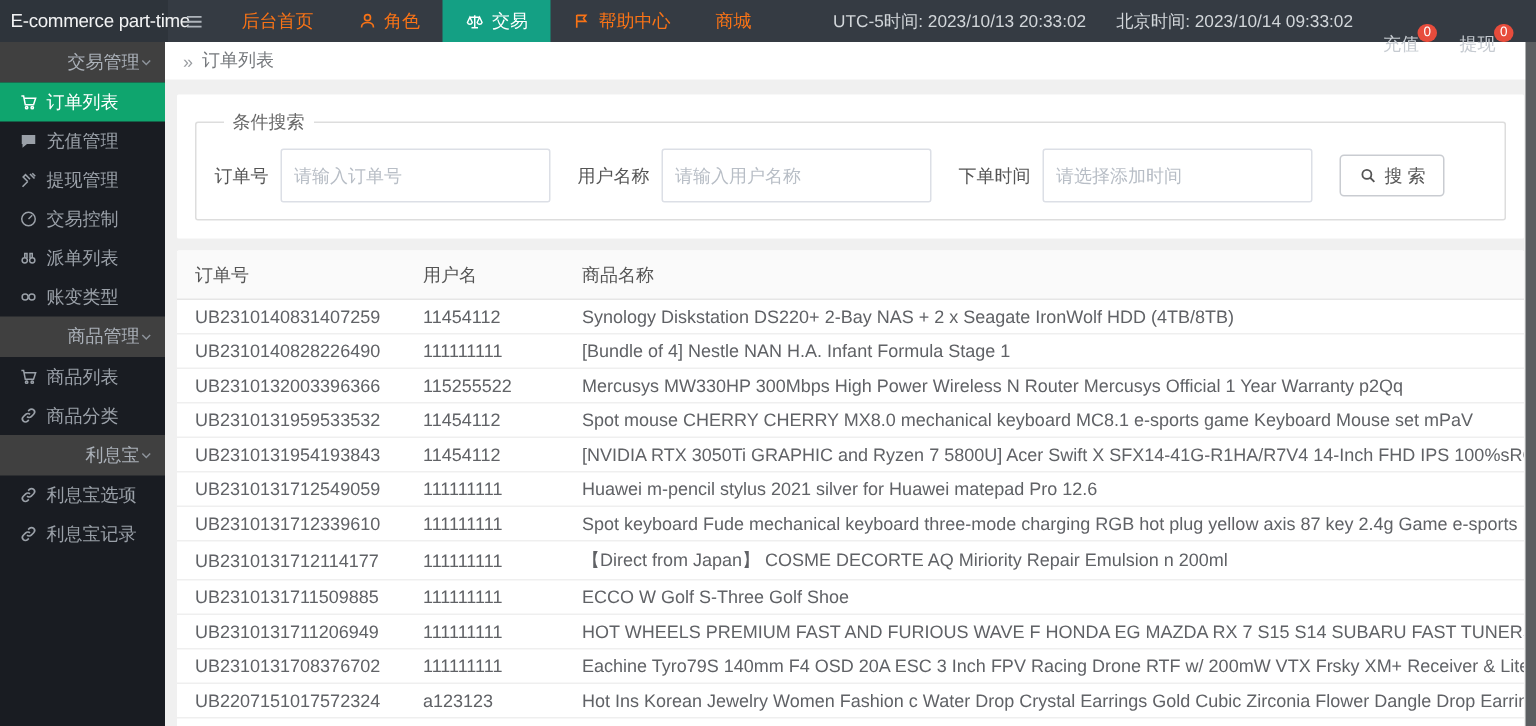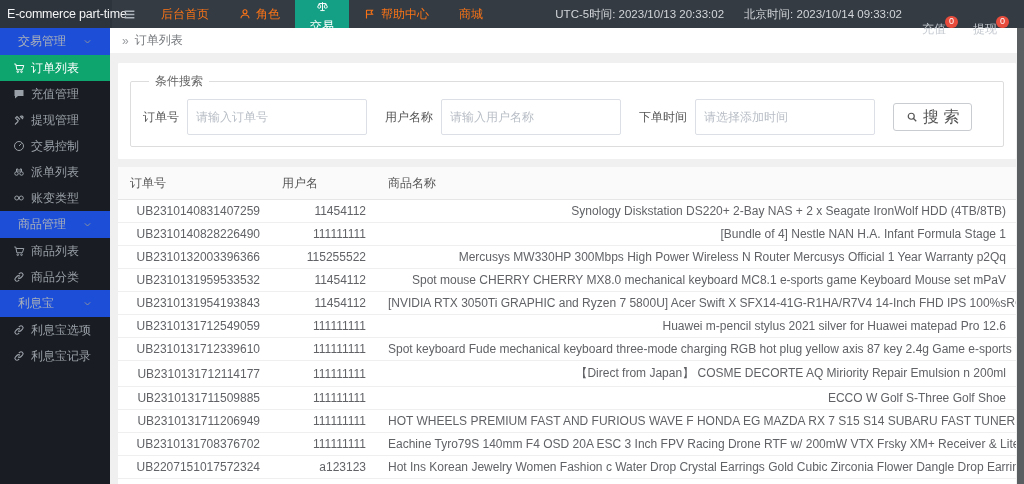--- a/index.html
+++ b/index.html
@@ -20,39 +20,39 @@
   .logo {
     width: 112px; background: #2e343b; color: #f2f3f4;
     display: flex; align-items: center; padding-left: 7px;
     font-size: 12.5px; white-space: nowrap; letter-spacing: -0.2px;
   }
   .hamburger { width: 34px; display:flex; align-items:center; justify-content:center; color:#aeb4bb; cursor:pointer; }
   .nav-item {
     display: flex; align-items: center; gap: 5px; padding: 0 15px;
     cursor: pointer; white-space: nowrap; color:#f97316;
   }
-  .nav-item.active { background: var(--accent-green); color: #fff; flex-direction: column; }
+  .nav-item.active { background: var(--accent-green); color: #fff; }
   .topbar .spacer { flex: 1; }
   .top-time { display:flex; align-items:center; margin-right:20px; font-size:11.5px; color:#d2d6da; white-space:nowrap; }
   .top-link { display:flex; align-items:flex-start; padding-top:20px; margin-right:14px; cursor:pointer; white-space:nowrap; }
   .badge {
     background: var(--badge-red); color:#fff; font-size:9px; line-height:11px;
     min-width:13px; height:12px; border-radius:7px; text-align:center; padding:0 3px;
     transform: translate(-1px,-4px); display:inline-block;
   }
 
   
   .sidebar {
     position:absolute; left:0; top:28px; bottom:0; width:110px;
     background:#191c22; z-index:4;
   }
   .side-group-header {
-    height:27px; background:#1d4ed8; color:#abb1b9;
-    display:flex; align-items:center; justify-content:space-between;
-    padding:0 18px; cursor:pointer;
+    height:27px; background:#404040; color:#abb1b9;
+    display:flex; align-items:center; justify-content:flex-end;
+    padding:0 8px; cursor:pointer;
   }
   .side-item {
     height:26px; display:flex; align-items:center; gap:6px;
     padding-left:13px; color:#9aa0a8; cursor:pointer; white-space:nowrap;
   }
   .side-item.active { background: var(--sidebar-green); color:#fff; }
   .side-item .icon { width:12px; height:12px; flex:0 0 12px; }
   .chev { color:#8d939b; }
 
   
@@ -69,36 +69,36 @@
   .field { display:flex; align-items:center; margin-right:18px; }
   .field label { color:#555; margin-right:8px; white-space:nowrap; }
   .field input {
     width:180px; height:36px; border:1px solid #dcdfe6; border-radius:2px;
     padding:0 8px; font-size:12px; color:#333; outline:none;
     font-family:"Liberation Sans","DejaVu Sans",sans-serif;
   }
   .field input::placeholder { color:#b8bec6; }
   .search-btn {
     height:28px; padding:0 12px; background:#fff; border:1px solid #c9ccd1;
-    border-radius:3px; font-size:16px; color:#555; cursor:pointer;
+    border-radius:3px; font-size:12px; color:#555; cursor:pointer;
     display:inline-flex; align-items:center; gap:5px;
     font-family:"Liberation Sans","DejaVu Sans",sans-serif;
   }
 
   .table-panel { margin:8px 8px 0 8px; height:356px; overflow:hidden; }
   table.orders { width:100%; border-collapse:collapse; table-layout:fixed; font-size:12px; }
   table.orders col.c1 { width:152px; }
   table.orders col.c2 { width:106px; }
   table.orders th {
     text-align:left; font-weight:normal; color:#555; background:#fafafa;
     padding:8px 10px 7px 12px; border-bottom:1px solid #e6e6e6; white-space:nowrap;
   }
   table.orders td {
     padding:4px 10px 4px 12px; border-bottom:1px solid #efefef; color:#606266;
-    white-space:nowrap; overflow:hidden;text-align:right;
+    white-space:nowrap; overflow:hidden;
   }
 
   
   .v-scrollbar {
     position:absolute; right:0; top:28px; bottom:0; width:7px;
     background:#5b5e61; z-index:6;
   }
 </style>
 </head>
 <body>

